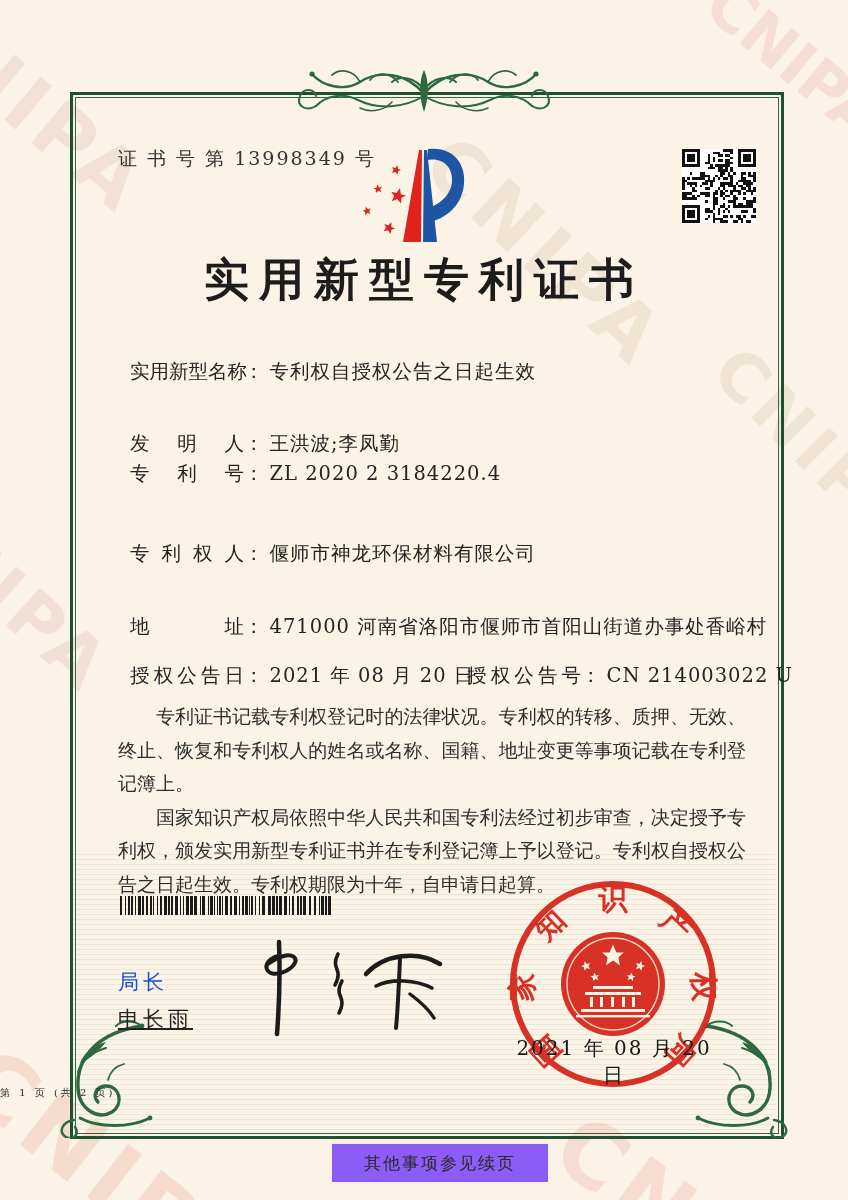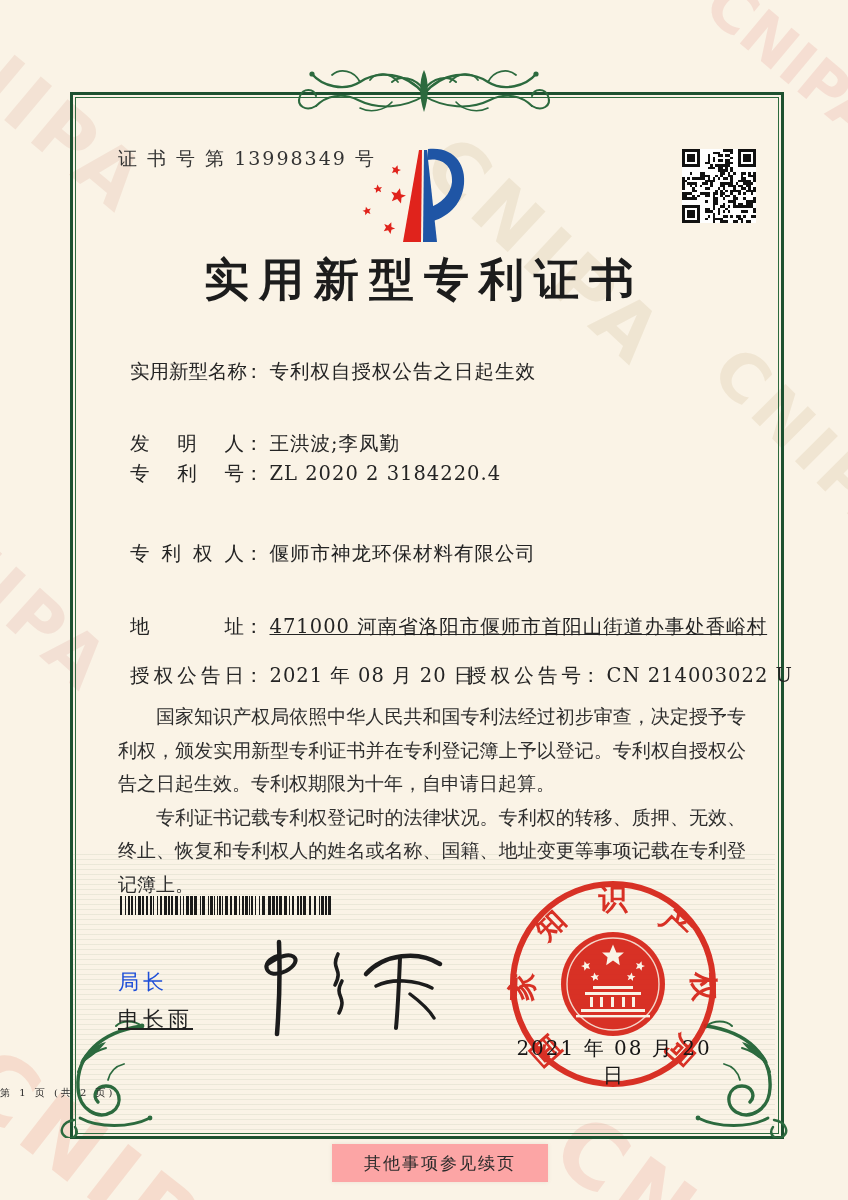--- a/index.html
+++ b/index.html
@@ -55,21 +55,21 @@
   .officer-title{position:absolute;left:118px;top:968px;font-size:21px;letter-spacing:4px;color:#1d4ed8;z-index:4;}
   .officer-name{position:absolute;left:118px;top:1005px;font-size:21px;letter-spacing:4px;color:#222;z-index:4;text-decoration:underline;}
   .signature{position:absolute;left:242px;top:938px;width:210px;height:100px;z-index:4;}
   .seal{position:absolute;left:500px;top:880px;width:226px;height:212px;z-index:5;opacity:.94;}
   .seal-char{font-size:29px;font-weight:bold;fill:#d6251a;text-anchor:middle;
              font-family:"DejaVu Serif","Liberation Serif",serif;}
   .seal-date{position:absolute;left:508px;top:1035px;width:212px;text-align:center;font-size:20px;
              letter-spacing:2px;color:#161616;z-index:6;}
   .page-footer{position:absolute;left:0;top:1086px;width:848px;text-align:left;font-size:10px;
                letter-spacing:3px;color:#2c2c2c;z-index:4;}
-  .note-box{position:absolute;left:332px;top:1144px;width:216px;height:38px;background:#fca5a5;
+  .note-box{position:absolute;left:332px;top:1144px;width:216px;height:38px;background:#8b5cf6;
             display:flex;align-items:center;justify-content:center;font-size:17px;letter-spacing:2px;
             color:#2a2a2a;z-index:4;box-shadow:0 0 4px rgba(120,100,70,.12);}
 </style>
 </head>
 <body>
 
 <div class="page">
 
   <div class="wm wm-1">CNIPA</div>
   <div class="wm wm-2">CNIPA</div>
@@ -448,31 +448,31 @@
   </div>
   <div class="frow" style="top:430px;">
     <span class="flabel">发明人</span><span class="colon">：</span><span class="fvalue">王洪波;李凤勤</span>
   </div>
   <div class="frow" style="top:460px;">
     <span class="flabel">专利号</span><span class="colon">：</span><span class="fvalue">ZL 2020 2 3184220.4</span>
   </div>
   <div class="frow" style="top:540px;">
     <span class="flabel">专利权人</span><span class="colon">：</span><span class="fvalue">偃师市神龙环保材料有限公司</span>
   </div>
-  <div class="frow" style="top:613px;text-decoration:underline;">
+  <div class="frow" style="top:613px;">
     <span class="flabel">地址</span><span class="colon">：</span><span class="fvalue">471000 河南省洛阳市偃师市首阳山街道办事处香峪村</span>
   </div>
   <div class="frow" style="top:662px;">
     <span><span class="flabel">授权公告日</span><span class="colon">：</span><span class="fvalue">2021 年 08 月 20 日</span></span>
     <span class="pair2"><span class="flabel">授权公告号</span><span class="colon">：</span><span class="fvalue">CN 214003022 U</span></span>
   </div>
 
   <div class="bodytext">
+    <p>专利证书记载专利权登记时的法律状况。专利权的转移、质押、无效、终止、恢复和专利权人的姓名或名称、国籍、地址变更等事项记载在专利登记簿上。</p>
     <p>国家知识产权局依照中华人民共和国专利法经过初步审查，决定授予专利权，颁发实用新型专利证书并在专利登记簿上予以登记。专利权自授权公告之日起生效。专利权期限为十年，自申请日起算。</p>
-    <p>专利证书记载专利权登记时的法律状况。专利权的转移、质押、无效、终止、恢复和专利权人的姓名或名称、国籍、地址变更等事项记载在专利登记簿上。</p>
   </div>
 
   <div class="barcode">
     <svg viewBox="0 0 214 19" preserveAspectRatio="none">
         <g id="barcode-bars">
           <rect x="0" y="0" width="2" height="19"></rect>
           <rect x="5" y="0" width="1" height="19"></rect>
           <rect x="8" y="0" width="2" height="19"></rect>
           <rect x="11" y="0" width="2" height="19"></rect>
           <rect x="15" y="0" width="1" height="19"></rect>

